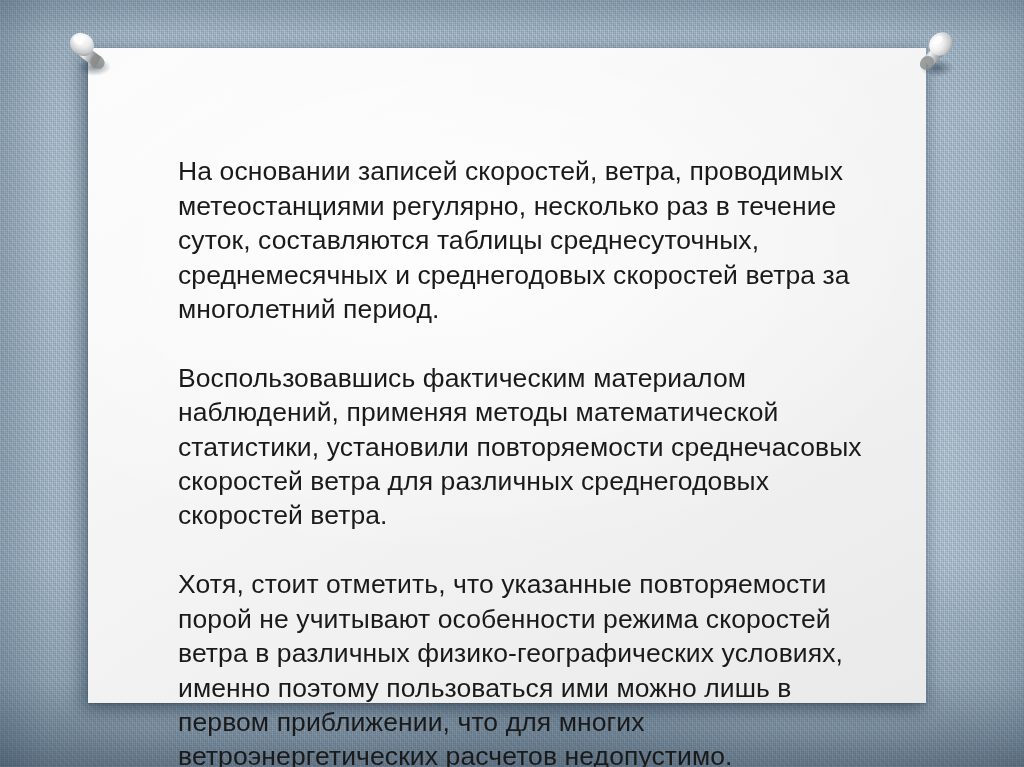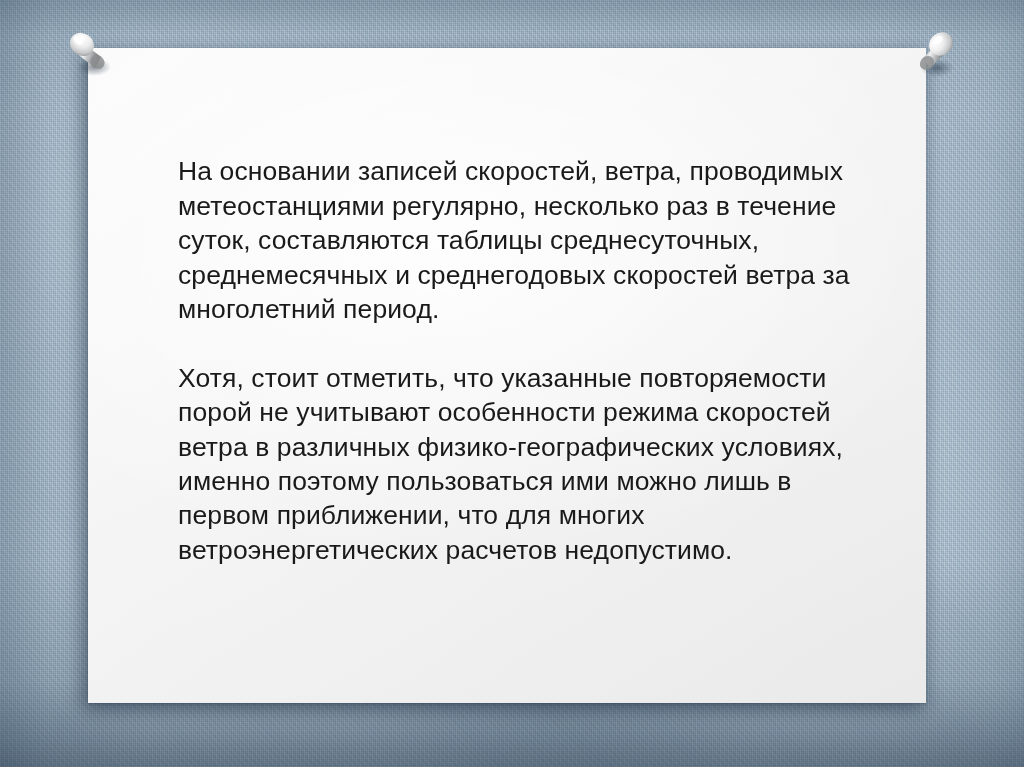--- a/index.html
+++ b/index.html
@@ -150,20 +150,21 @@
 
   <div class="board-texture"></div>
   <div class="board-mottle"></div>
   <div class="board-vignette"></div>
 
   <div class="paper-card">
     <div class="paper-sheen"></div>
 
     <div class="text-body">
       <p class="para">На основании записей скоростей, ветра, проводимых метеостанциями регулярно, несколько раз в течение суток, составляются таблицы среднесуточных, среднемесячных и среднегодовых скоростей ветра за многолетний период.</p>
+      <p class="para">Воспользовавшись фактическим материалом наблюдений, применяя методы математической статистики, установили повторяемости среднечасовых скоростей ветра для различных среднегодовых скоростей ветра.</p>
       <p class="para">Хотя, стоит отметить, что указанные повторяемости порой не учитывают особенности режима скоростей ветра в различных физико-географических условиях, именно поэтому пользоваться ими можно лишь в первом приближении, что для многих ветроэнергетических расчетов недопустимо.</p>
     </div>
   </div>
 
   <div class="pin pin-left">
     <svg width="62" height="62" viewBox="0 0 62 62" xmlns="http://www.w3.org/2000/svg">
       <defs>
         <linearGradient id="pinShaftL" x1="0" y1="0" x2="1" y2="0.35">
           <stop offset="0%" stop-color="#6d6f71"></stop>
           <stop offset="18%" stop-color="#b9bbbd"></stop>

